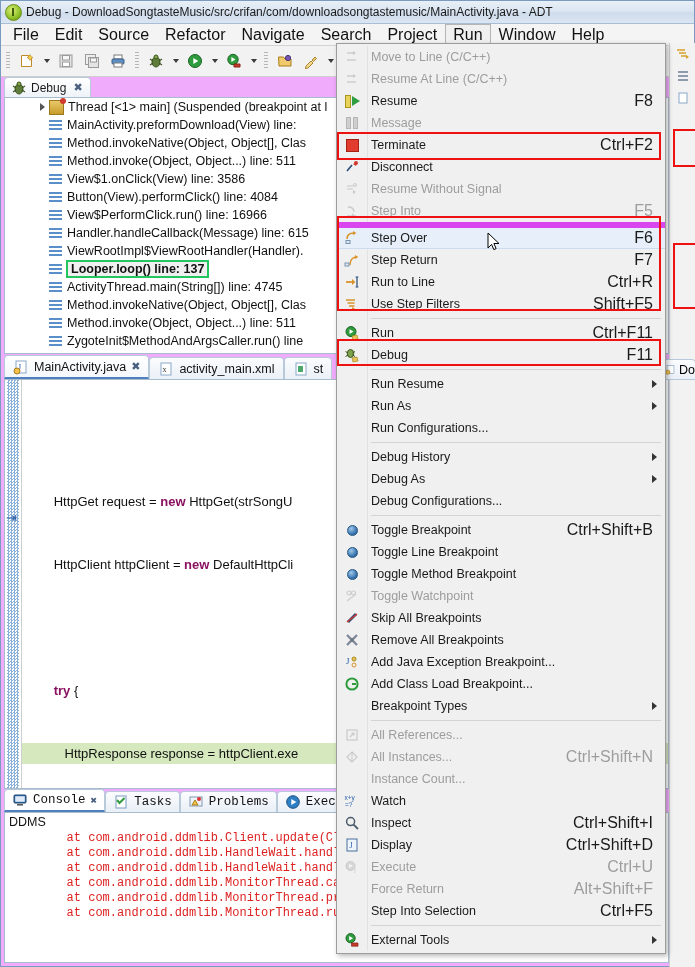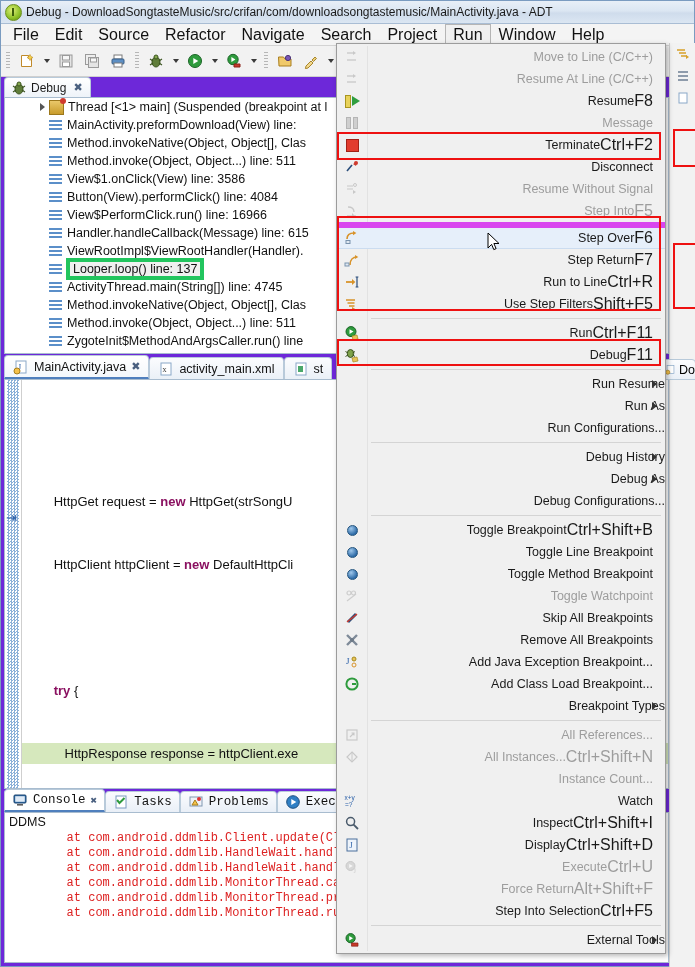--- a/index.html
+++ b/index.html
@@ -5,21 +5,21 @@
   html,body{margin:0;padding:0;}
   body{
     width:695px;height:967px;overflow:hidden;
     font-family:"Liberation Sans",sans-serif;
     font-size:12px;
     background:#f0f0f0;
     position:relative;
     -webkit-font-smoothing:none;
   }
   .app{position:absolute;left:0;top:0;width:695px;height:967px;
-       background:#6d28d9;
+       background:#f0abfc;
        border:1px solid #7a9bc0;box-sizing:border-box;}
 
   
   .titlebar{height:22px;display:flex;align-items:center;gap:4px;
             padding-left:4px;
             background:linear-gradient(to bottom,#e8eff7 0%,#dbe6f2 45%,#cfdcec 55%,#dbe6f2 100%);
             border-bottom:1px solid #a9bdd4;}
   .title-ico{width:15px;height:15px;border-radius:50%;
              background:radial-gradient(circle at 40% 35%,#dff07a,#8cc026 60%,#5d8a14);
              border:1px solid #6c8f1d;position:relative;flex:0 0 auto;}
@@ -50,21 +50,21 @@
   .vtab{display:flex;align-items:center;gap:4px;height:19px;padding:0 7px 0 6px;
         background:linear-gradient(to bottom,#ffffff,#eef3f9);
         border:1px solid #b8cada;border-bottom:none;
         border-radius:4px 4px 0 0;font-size:12px;color:#1b1b1b;}
   .vtab .x{font-size:11px;color:#4a6080;margin-left:3px;}
   .debug-body{height:255px;background:#fff;border:1px solid #a8bccf;
               overflow:hidden;position:relative;}
   .tree-row{display:flex;align-items:center;height:18px;padding-left:44px;
             white-space:nowrap;font-size:12.5px;color:#111;}
   .tree-row.root{padding-left:48px;}
-  .tree-row.sel > .lbl{background:#f0f0f0;border:4px solid #22c55e;padding:0 3px;margin-left:-1px;}
+  .tree-row.sel > .lbl{background:#f0f0f0;border:2px solid #22c55e;padding:0 3px;margin-left:-1px;font-weight:bold;}
   .twisty{width:0;height:0;border-top:4px solid transparent;border-bottom:4px solid transparent;
           border-left:5px solid #555;margin-right:4px;margin-left:-13px;}
   .ico-thread{width:13px;height:13px;margin-right:4px;flex:0 0 auto;position:relative;
               background:linear-gradient(to bottom,#e9c86a,#c99c2b);border:1px solid #9c781c;}
   .ico-thread:after{content:"";position:absolute;right:-3px;top:-3px;width:6px;height:6px;
                     border-radius:50%;background:#cf3a2e;}
   .ico-frame{width:13px;height:11px;margin-right:5px;flex:0 0 auto;
              background-image:repeating-linear-gradient(to bottom,#5b8fc9 0 2px,#ffffff 2px 4px);
              border:0;}
 
@@ -108,21 +108,21 @@
   
   .rstrip{position:absolute;left:668px;top:42px;width:26px;height:924px;background:#f2f2f2;
           border-left:1px solid #cfcfcf;}
   .rstrip .ri{height:22px;display:flex;align-items:center;justify-content:center;}
 
   
   .menu{position:absolute;left:335px;top:42px;width:330px;
         background:#f0f0f0;border:1px solid #9c9c9c;
         box-shadow:2px 2px 5px rgba(0,0,0,.28);z-index:80;
         padding:2px 0 2px 0;box-sizing:border-box;}
-  .mrow{display:flex;align-items:center;height:22px;position:relative;font-size:12.5px;color:#1a1a1a;text-align:right;}
+  .mrow{display:flex;align-items:center;height:22px;position:relative;font-size:12.5px;color:#1a1a1a;}
   .mrow.dis{color:#9d9d9d;}
   .mrow.hov{background:#e6effa;border-top:6px solid #d946ef;border-bottom:1px solid #cbdcf0;
             height:20px;}
   .mrow .gut{width:30px;height:100%;display:flex;align-items:center;justify-content:center;flex:0 0 auto;}
   .mrow .txt{flex:1 1 auto;padding-left:4px;white-space:nowrap;}
   .mrow .acc{padding-right:12px;white-space:nowrap;font-size:16px;}
   .mrow .sub{position:absolute;right:8px;top:50%;margin-top:-4px;width:0;height:0;
              border-top:4px solid transparent;border-bottom:4px solid transparent;
              border-left:5px solid #333;}
   .msep{height:1px;background:#d4d4d4;margin:3px 4px 3px 34px;}

